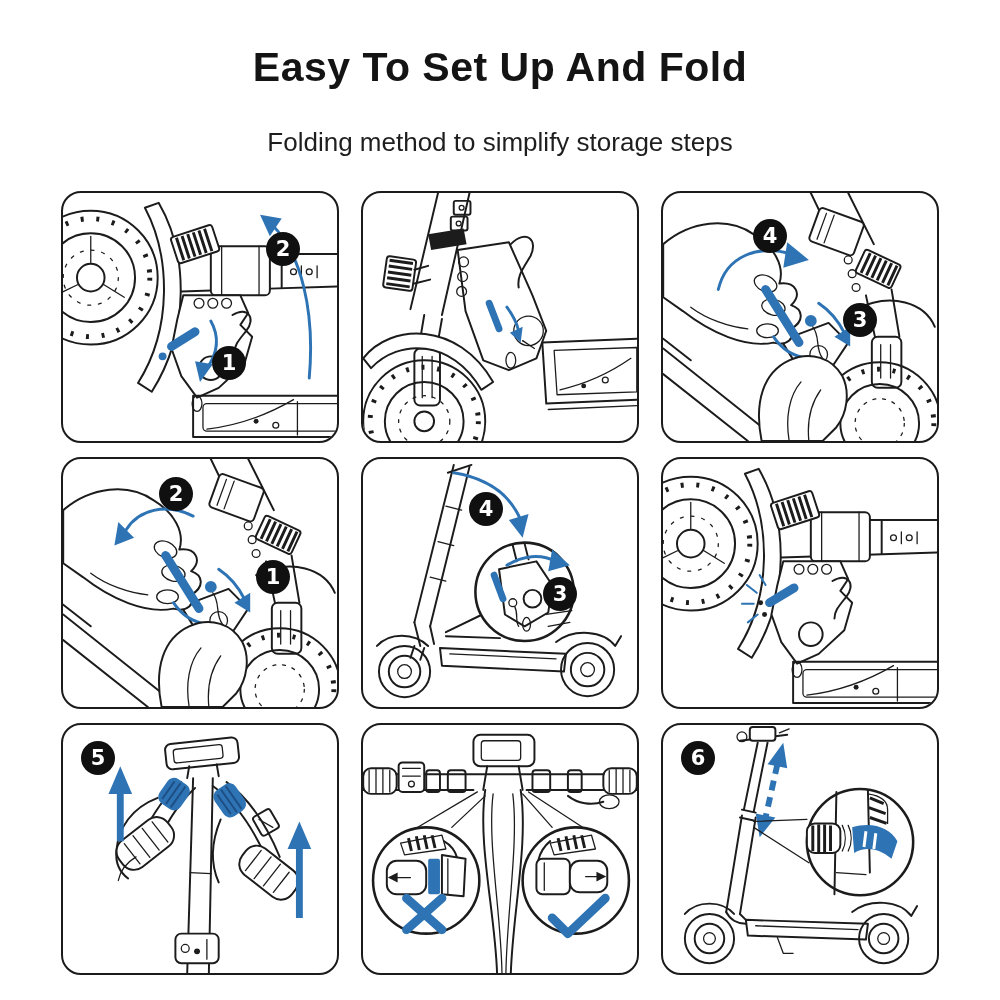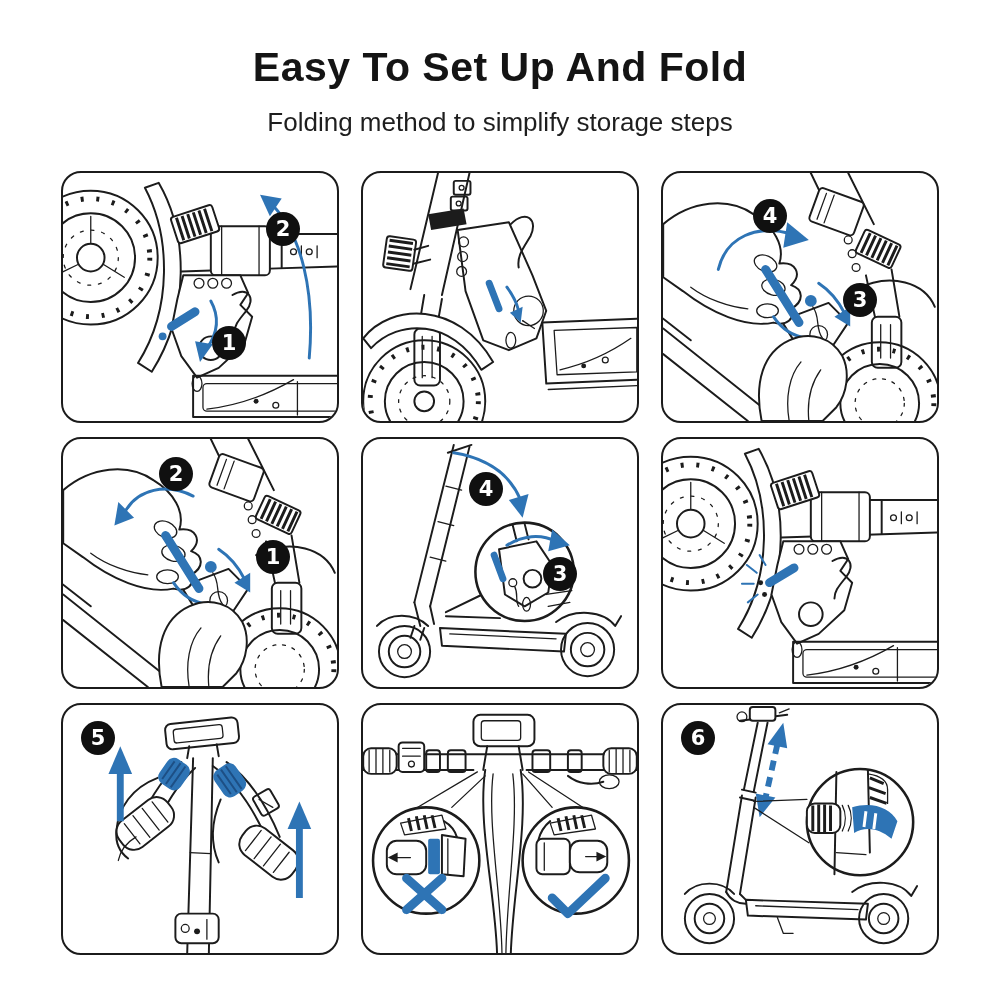--- a/index.html
+++ b/index.html
@@ -8,21 +8,21 @@
     --accent-blue:#2e74b5;
     --badge-bg:#101010;
     --badge-text:#ffffff;
   }
   *{box-sizing:border-box;margin:0;padding:0}
   html,body{width:1000px;height:1000px;background:var(--page-bg);
     font-family:"Liberation Sans","DejaVu Sans",sans-serif;overflow:hidden}
   .page{width:1000px;height:770px;position:relative;background:var(--page-bg)}
   .hdr{text-align:center;padding-top:44px}
   .title{font-size:41px;font-weight:800;color:#141414;letter-spacing:.5px}
-  .subtitle{font-size:26px;font-weight:500;color:#1e1e1e;margin-top:16px}
+  .subtitle{font-size:26px;font-weight:500;color:#1e1e1e;margin-top:36px}
   .grid{width:878px;margin:33px auto 0 auto;display:grid;
     grid-template-columns:repeat(3,278px);grid-auto-rows:252px;gap:14px 22px}
   .panel{position:relative;border:2.5px solid #1b1b1b;border-radius:20px;
     background:#fff;overflow:hidden}
   .panel svg{display:block;width:100%;height:100%}
   .badge{position:absolute;width:34px;height:34px;border-radius:50%;
     background:var(--badge-bg);color:var(--badge-text);display:flex;
     align-items:center;justify-content:center;font-weight:bold;font-size:21px;
     font-family:"DejaVu Sans",sans-serif;z-index:3}
   

